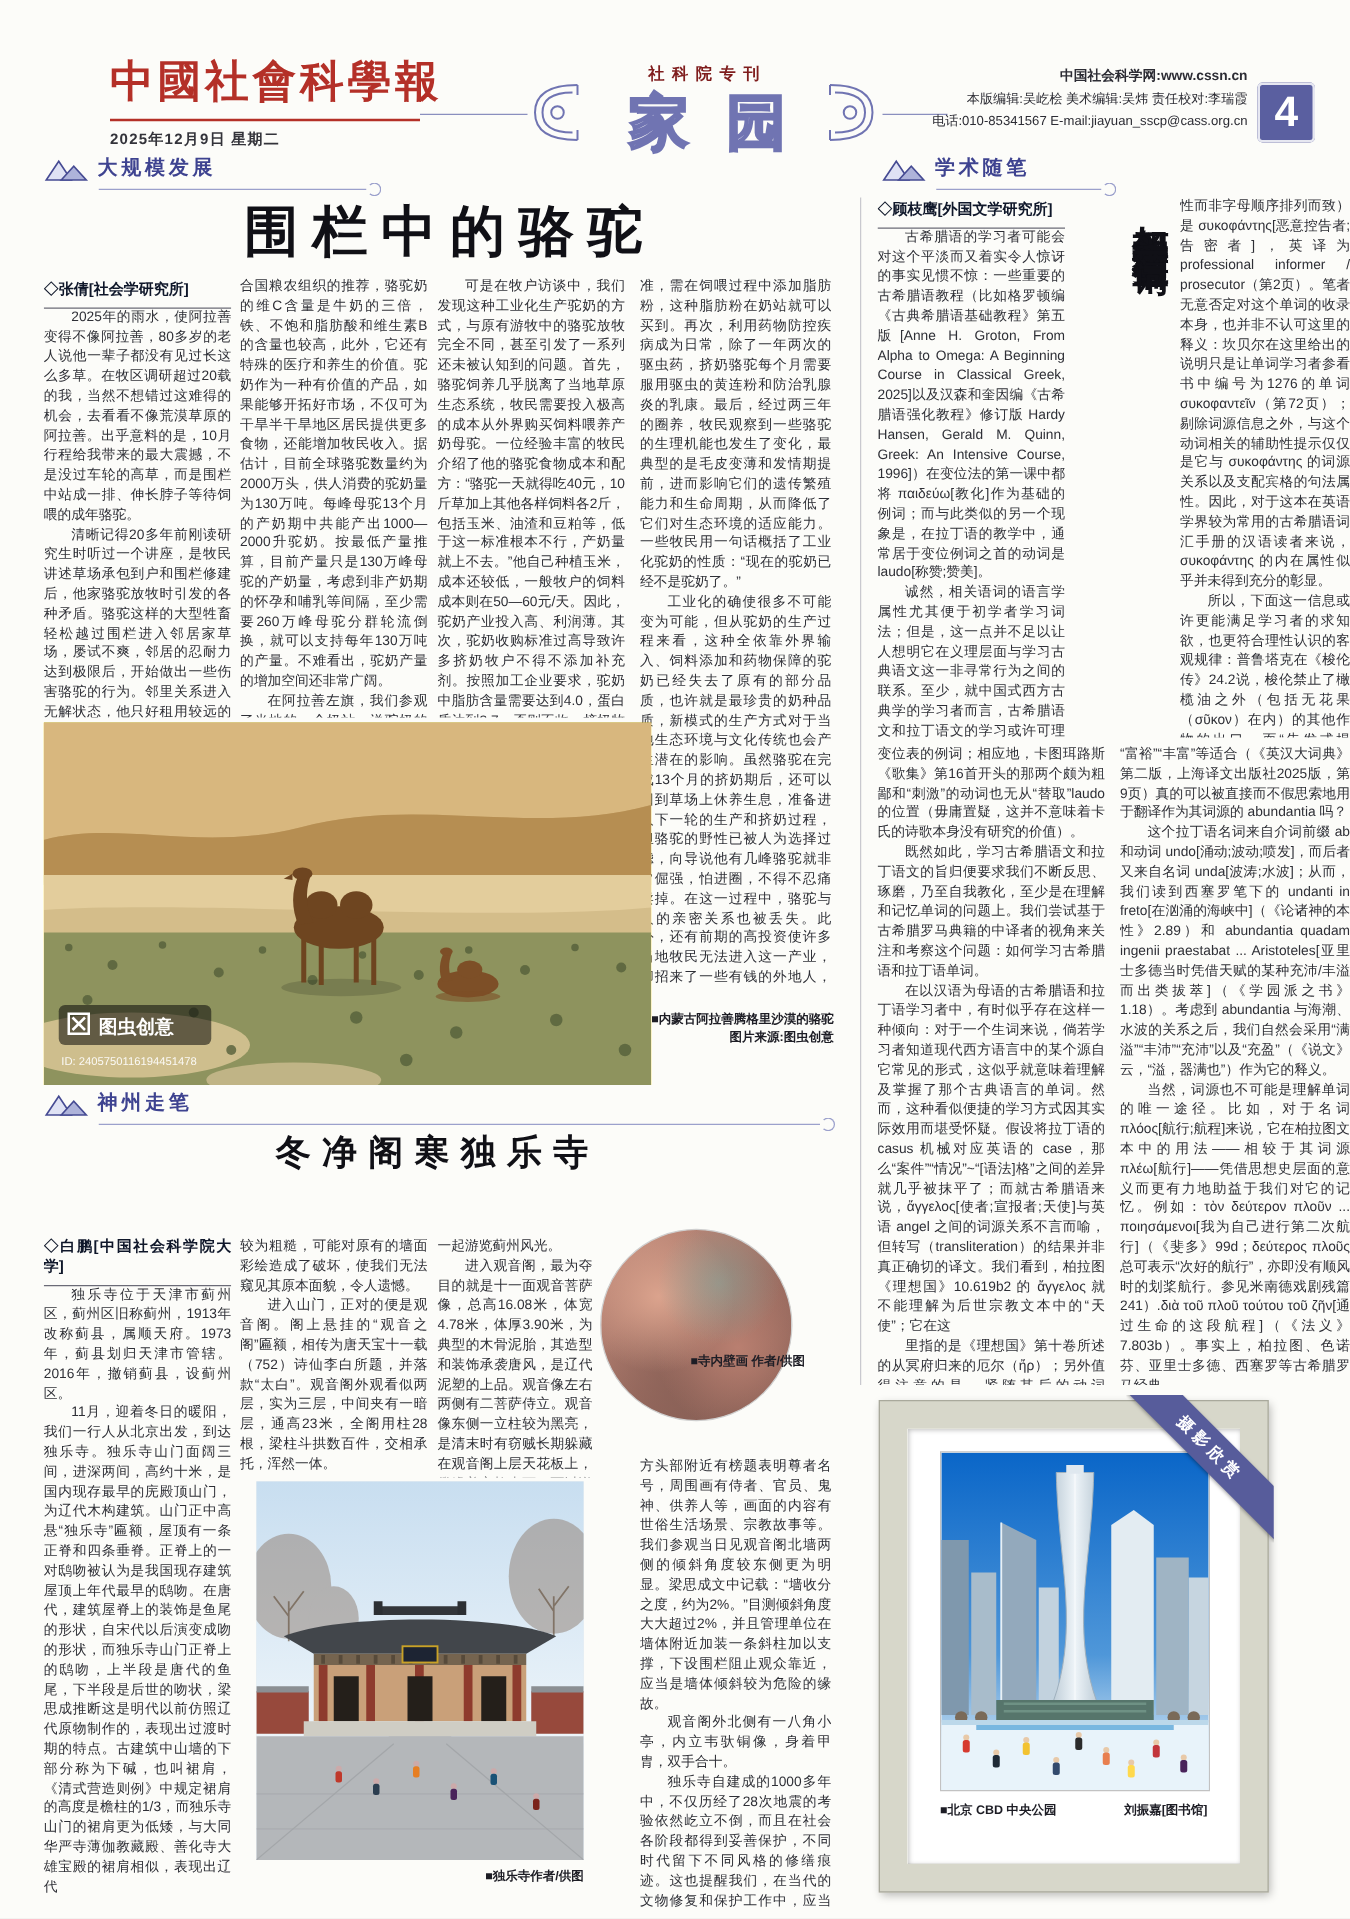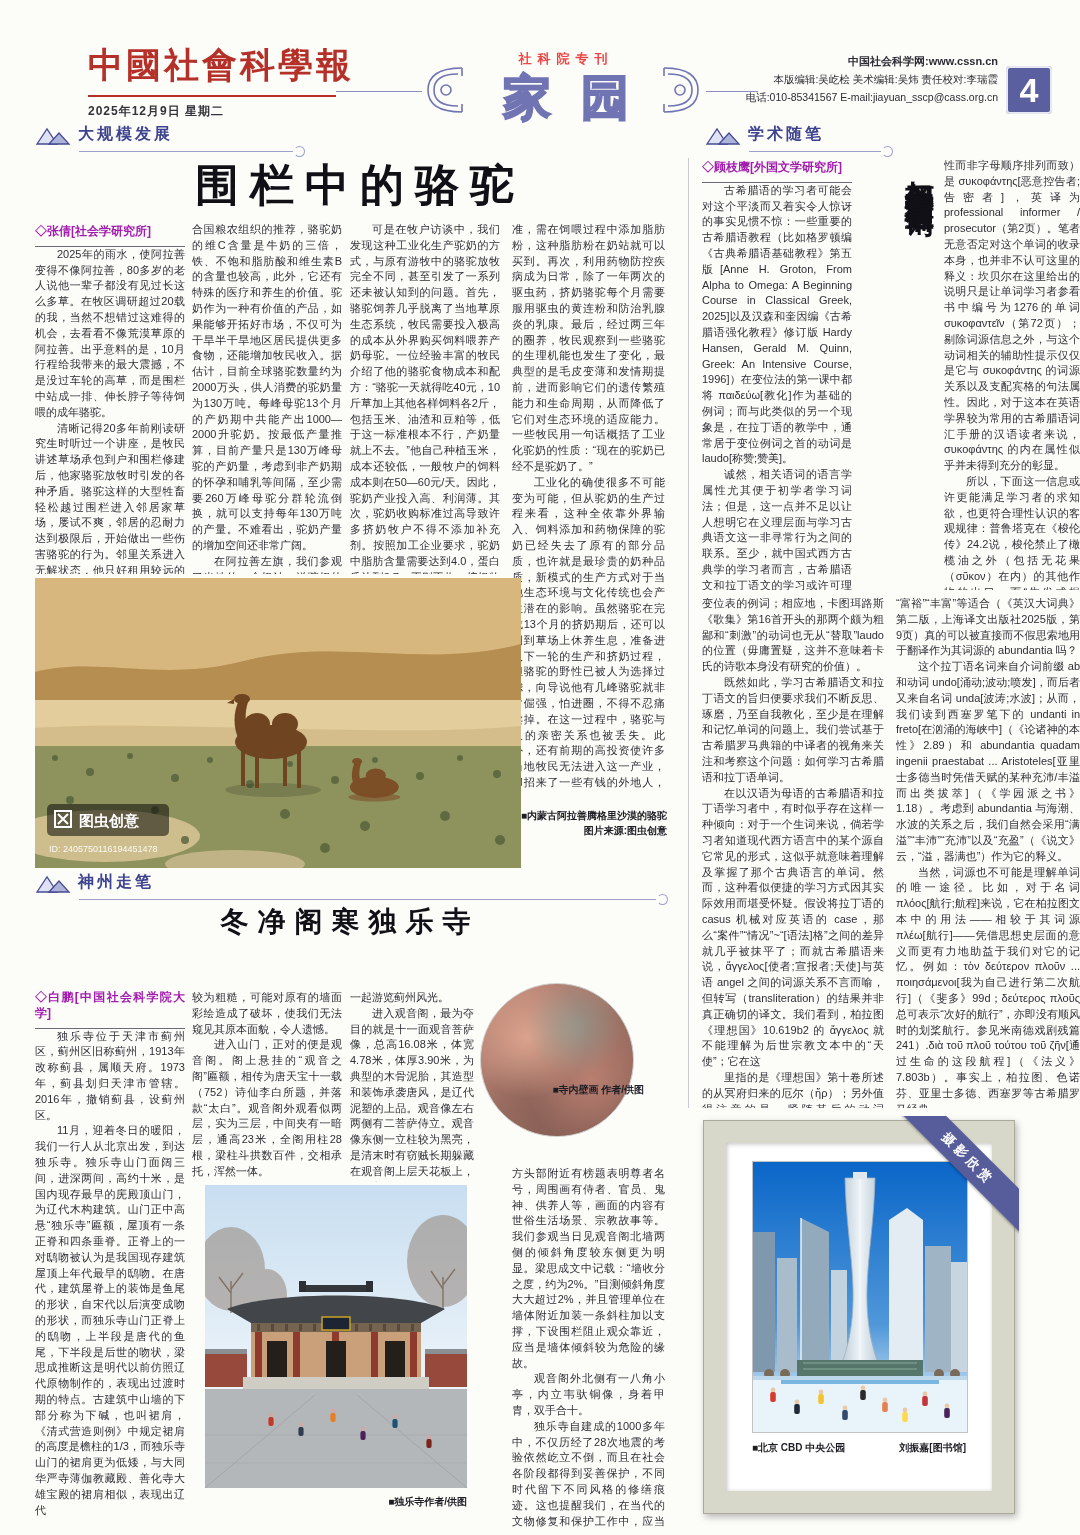--- a/index.html
+++ b/index.html
@@ -6,21 +6,21 @@
   .page{position:relative;width:1080px;height:1535px;margin:0 auto;background:#fcfcf9;
         font-family:"Liberation Sans",sans-serif;color:#26272e;overflow:hidden;}
   
   .masthead{position:absolute;left:88px;top:42px;font-family:"DejaVu Serif",serif;
             font-size:35px;font-weight:bold;color:#b43028;letter-spacing:3px;}
   .masthead-rule{position:absolute;left:88px;top:95px;width:248px;height:2px;background:#b43028;}
   .dateline{position:absolute;left:88px;top:103px;font-size:12px;font-weight:bold;color:#33333a;letter-spacing:1px;}
   .hline{position:absolute;height:1px;background:#8a8fbf;}
   .orn{position:absolute;width:44px;height:52px;}
   .supp-label{position:absolute;left:468px;top:50px;width:196px;text-align:center;
-              font-size:13px;font-weight:bold;color:#ef4444;letter-spacing:6px;}
+              font-size:13px;font-weight:bold;color:#7f1d1d;letter-spacing:6px;}
   .supp-title{position:absolute;left:468px;top:66px;width:196px;display:flex;justify-content:center;gap:30px;
               font-family:"DejaVu Serif",serif;font-size:48px;font-weight:bold;color:#eef0fa;
               -webkit-text-stroke:2px #7074b2;text-stroke:2px #7074b2;}
   .hdr-info{position:absolute;left:742px;top:52px;width:256px;text-align:right;line-height:18px;}
   .hdr-info div{font-size:10.5px;color:#2c2c34;}
   .hdr-info .site{font-weight:bold;font-size:11px;}
   .page-num{position:absolute;left:1006px;top:66px;width:46px;height:48px;background:#5a5fa0;border-radius:4px;
             display:flex;align-items:center;justify-content:center;color:#fff;font-size:34px;font-weight:bold;
             box-shadow:inset 0 0 0 2px rgba(255,255,255,.85);}
   
@@ -32,21 +32,21 @@
                border-radius:50%;border-left-color:transparent;}
   
   .headline{position:absolute;text-align:center;font-weight:900;color:#101016;
             font-family:"Liberation Sans",sans-serif;}
   .h-camel{left:150px;top:156px;width:420px;font-size:44px;letter-spacing:11px;}
   .h-temple{left:140px;top:903px;width:420px;font-size:28px;letter-spacing:9px;}
   .v-title{position:absolute;left:856px;top:158px;height:432px;width:84px;writing-mode:vertical-rl;
            font-size:29px;font-weight:900;letter-spacing:2px;color:#101016;text-align:left;}
   .col{position:absolute;font-size:11px;line-height:15.8px;text-align:justify;color:#2e2f36;overflow:hidden;}
   .col p{margin:0;text-indent:2em;}
-  .byline{font-weight:bold;font-size:12px;color:#a21caf;border-bottom:1px solid #6b6b77;
+  .byline{font-weight:bold;font-size:12px;color:#0f172a;border-bottom:1px solid #6b6b77;
           padding:2px 0 6px;margin:0 0 9px;text-indent:0 !important;}
   .caption{position:absolute;font-size:10px;font-weight:bold;color:#1d1d25;line-height:15px;}
   .vdivider{position:absolute;left:688px;top:158px;width:1px;height:950px;background:#c9c9cf;}
   
   .photo{position:absolute;overflow:hidden;background:#fde047;}
   .mural{position:absolute;border-radius:50%;border:1px solid #cfcfcf;
          background:
            radial-gradient(circle at 62% 28%, rgba(130,168,158,.55), transparent 34%),
            radial-gradient(circle at 30% 35%, #dba38d, transparent 42%),
            radial-gradient(circle at 72% 62%, #b97f70, transparent 46%),

